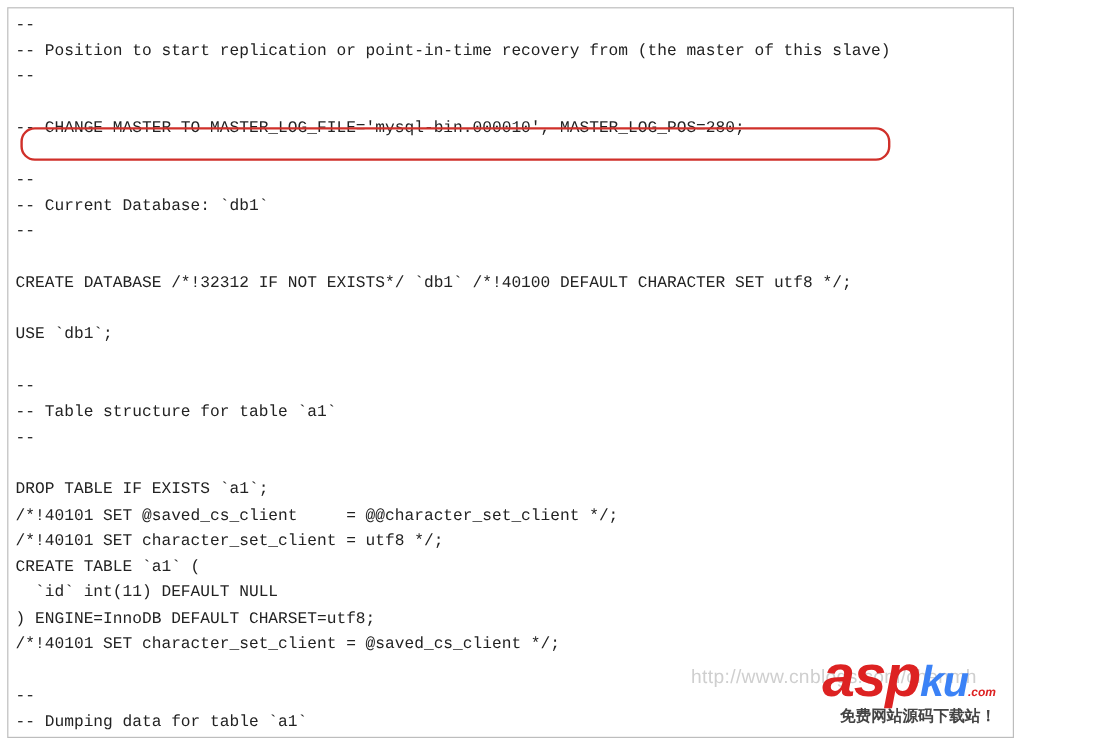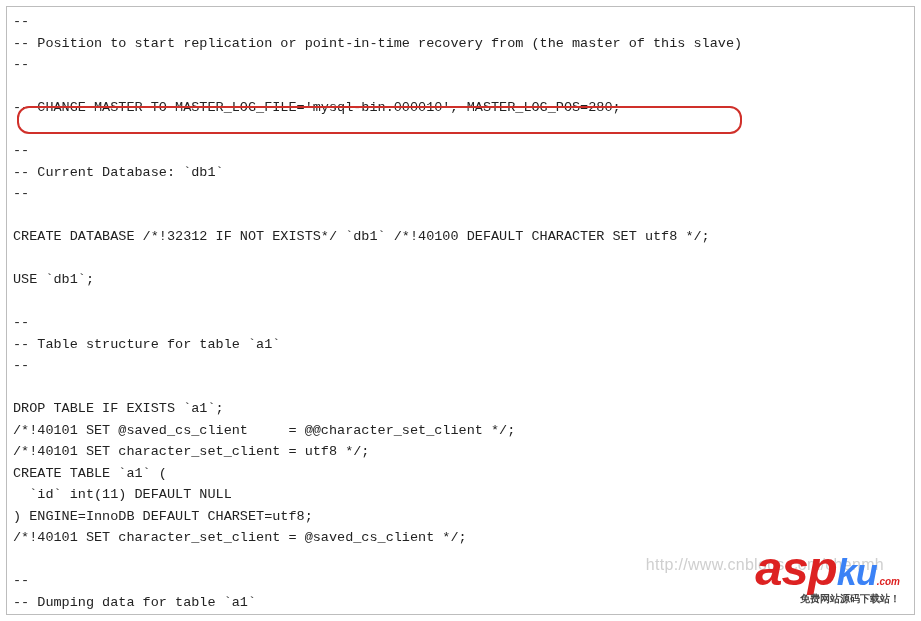--- a/index.html
+++ b/index.html
@@ -6,21 +6,21 @@
   body {
     width: 921px;
     height: 621px;
     background: #fff;
     padding: 6px;
     position: relative;
     font-family: "Courier New", Courier, monospace;
     font-size: 13.5px;
   }
   .frame {
-    width: 909px;
+    width: 839px;
     height: 609px;
     border: 1px solid #bdbdbd;
     padding: 4px 6px;
     overflow: hidden;
     background: #fff;
     position: relative;
   }
   pre {
     font-family: "Courier New", Courier, monospace;
     font-size: 13.5px;
@@ -54,21 +54,21 @@
     right: 14px;
     bottom: 8px;
     pointer-events: none;
     user-select: none;
     font-family: Arial, sans-serif;
     white-space: nowrap;
   }
   .wm-asp { color: #d22; font-size: 49px; font-weight: 900; font-style: italic; letter-spacing: -1px; }
   .wm-ku  { color: #3b82f6; font-size: 36px; font-weight: 900; font-style: italic; letter-spacing: -1px; }
   .wm-com { color: #d22; font-size: 10px; font-weight: bold; font-style: italic; vertical-align: baseline; }
-  .wm-sub { display: block; text-align: right; color: #444; font-size: 10px; font-weight: bold; margin-top: -4px; }
+  .wm-sub { display: block; text-align: right; color: #444; font-size: 13px; font-weight: bold; margin-top: -4px; }
 </style>
 </head>
 <body>
 
 <div class="frame">
 <pre><span>--</span>
 <span>-- Position to start replication or point-in-time recovery from (the master of this slave)</span>
 <span>--</span>
 <span></span>
 <span>-- CHANGE MASTER TO MASTER_LOG_FILE='mysql-bin.000010', MASTER_LOG_POS=280;</span>

